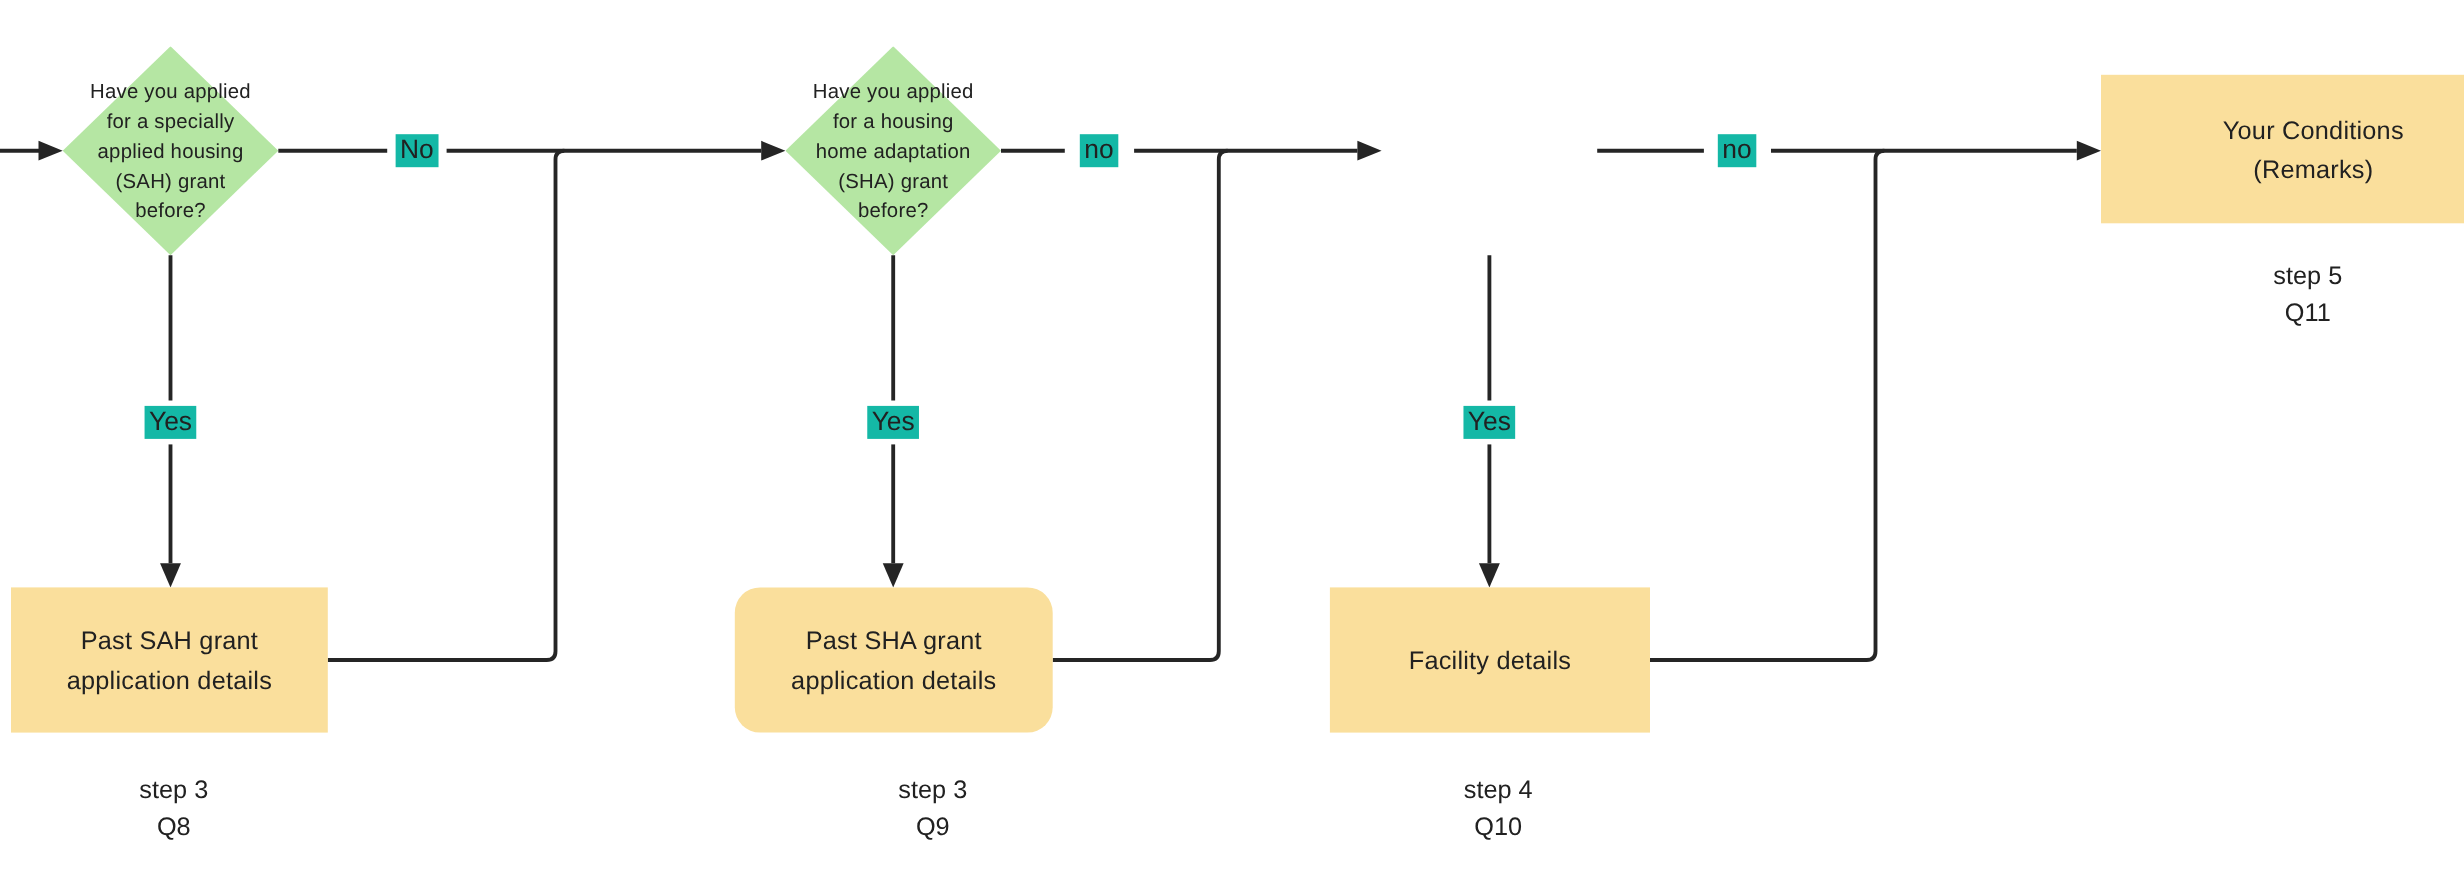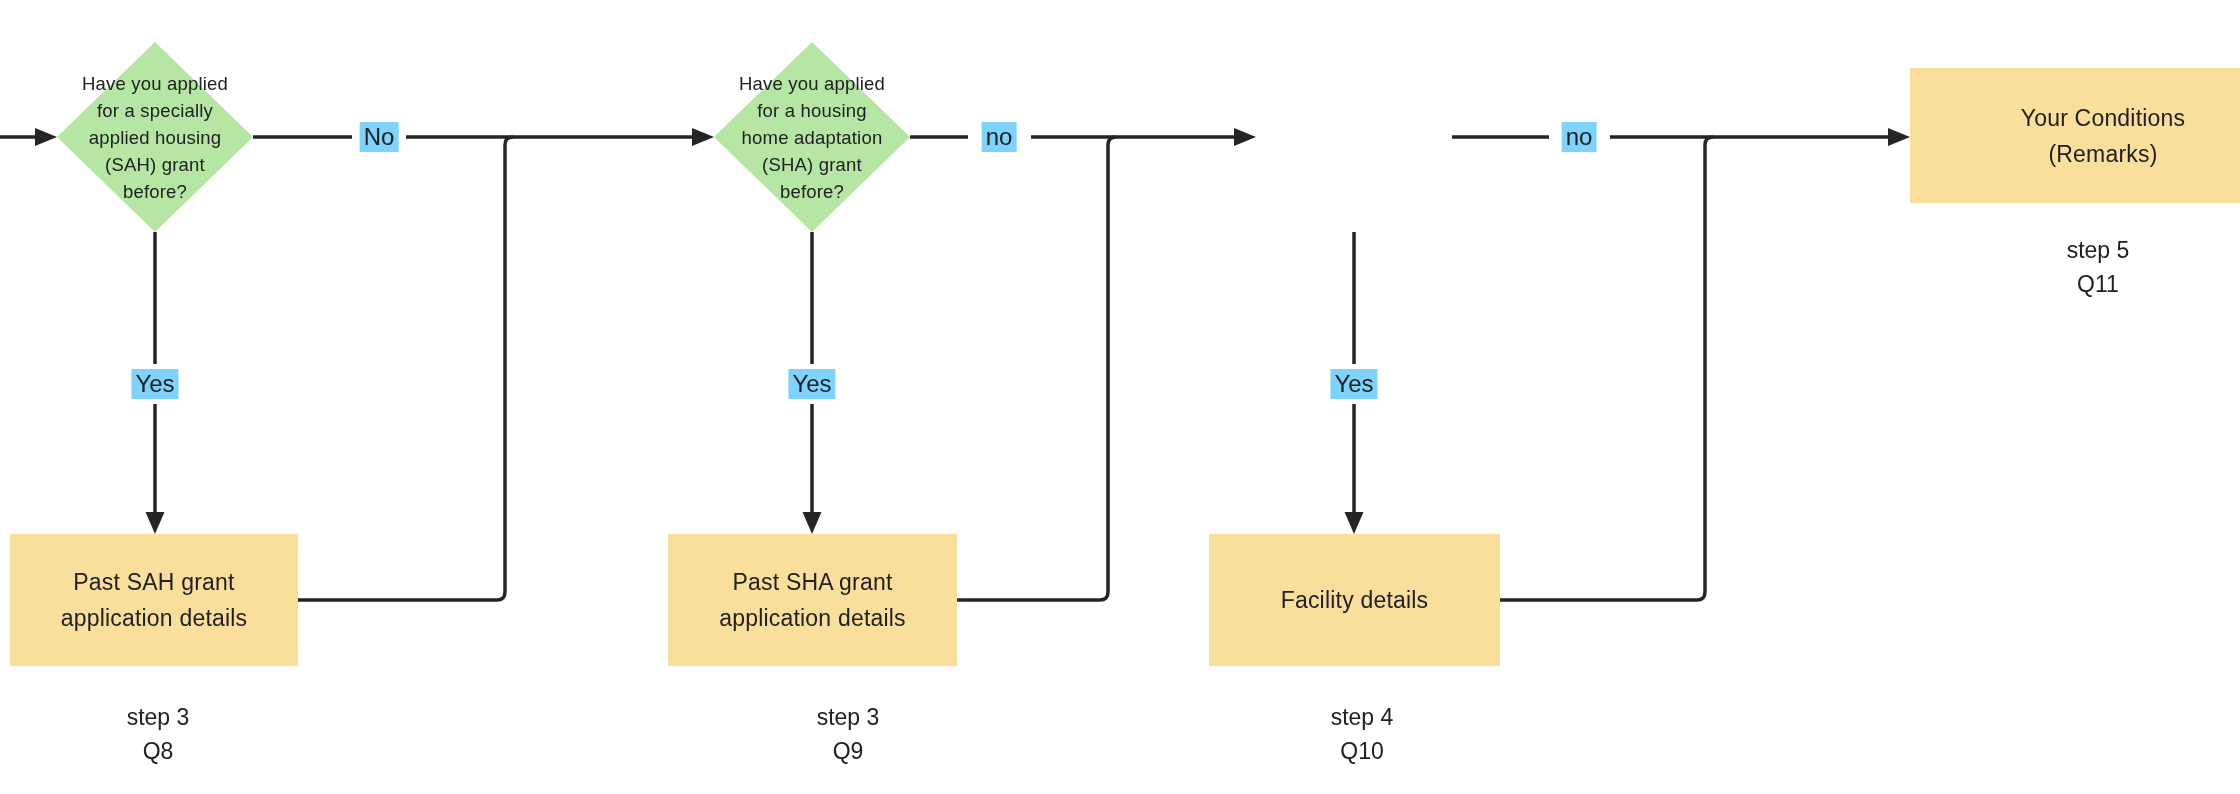--- a/index.html
+++ b/index.html
@@ -63,42 +63,42 @@
     z-index: 2;
   }
   .process span { display: block; }
 
   .edge-label {
     position: absolute;
     transform: translate(-50%, -50%);
     font-size: 24px;
     line-height: 30px;
     white-space: nowrap;
-    background: #7dd3fc;
+    background: #14b8a6;
     padding: 0 4px;
     z-index: 2;
   }
   .step-label {
     position: absolute;
     transform: translateX(-50%);
     text-align: center;
     font-size: 23px;
     line-height: 34px;
     white-space: nowrap;
     z-index: 2;
   }
   .step-label span { display: block; }
 
   
   #d1 { left: 57px;   top: 42px; }
   #d2 { left: 714px;  top: 42px; }
   #d3 { left: 1256px; top: 42px; }
 
   #p1 { left: 10px;   top: 534px; width: 288px; height: 132px; justify-content: center; }
-  #p2 { left: 668px;  top: 534px; width: 289px; height: 132px; }
+  #p2 { left: 668px;  top: 534px; width: 289px; height: 132px; border-radius: 23px; }
   #p3 { left: 1209px; top: 534px; width: 291px; height: 132px; text-align: center; }
   #p4 { left: 1910px; top: 68px;  width: 346px; height: 135px; padding-left: 20px; }
 
   #lbl-no1  { left: 379px;  top: 137px; }
   #lbl-yes1 { left: 155px;  top: 384px; }
   #lbl-no2  { left: 999px;  top: 137px; }
   #lbl-yes2 { left: 812px;  top: 384px; }
   #lbl-no3  { left: 1579px; top: 137px; }
   #lbl-yes3 { left: 1354px; top: 384px; }
 

